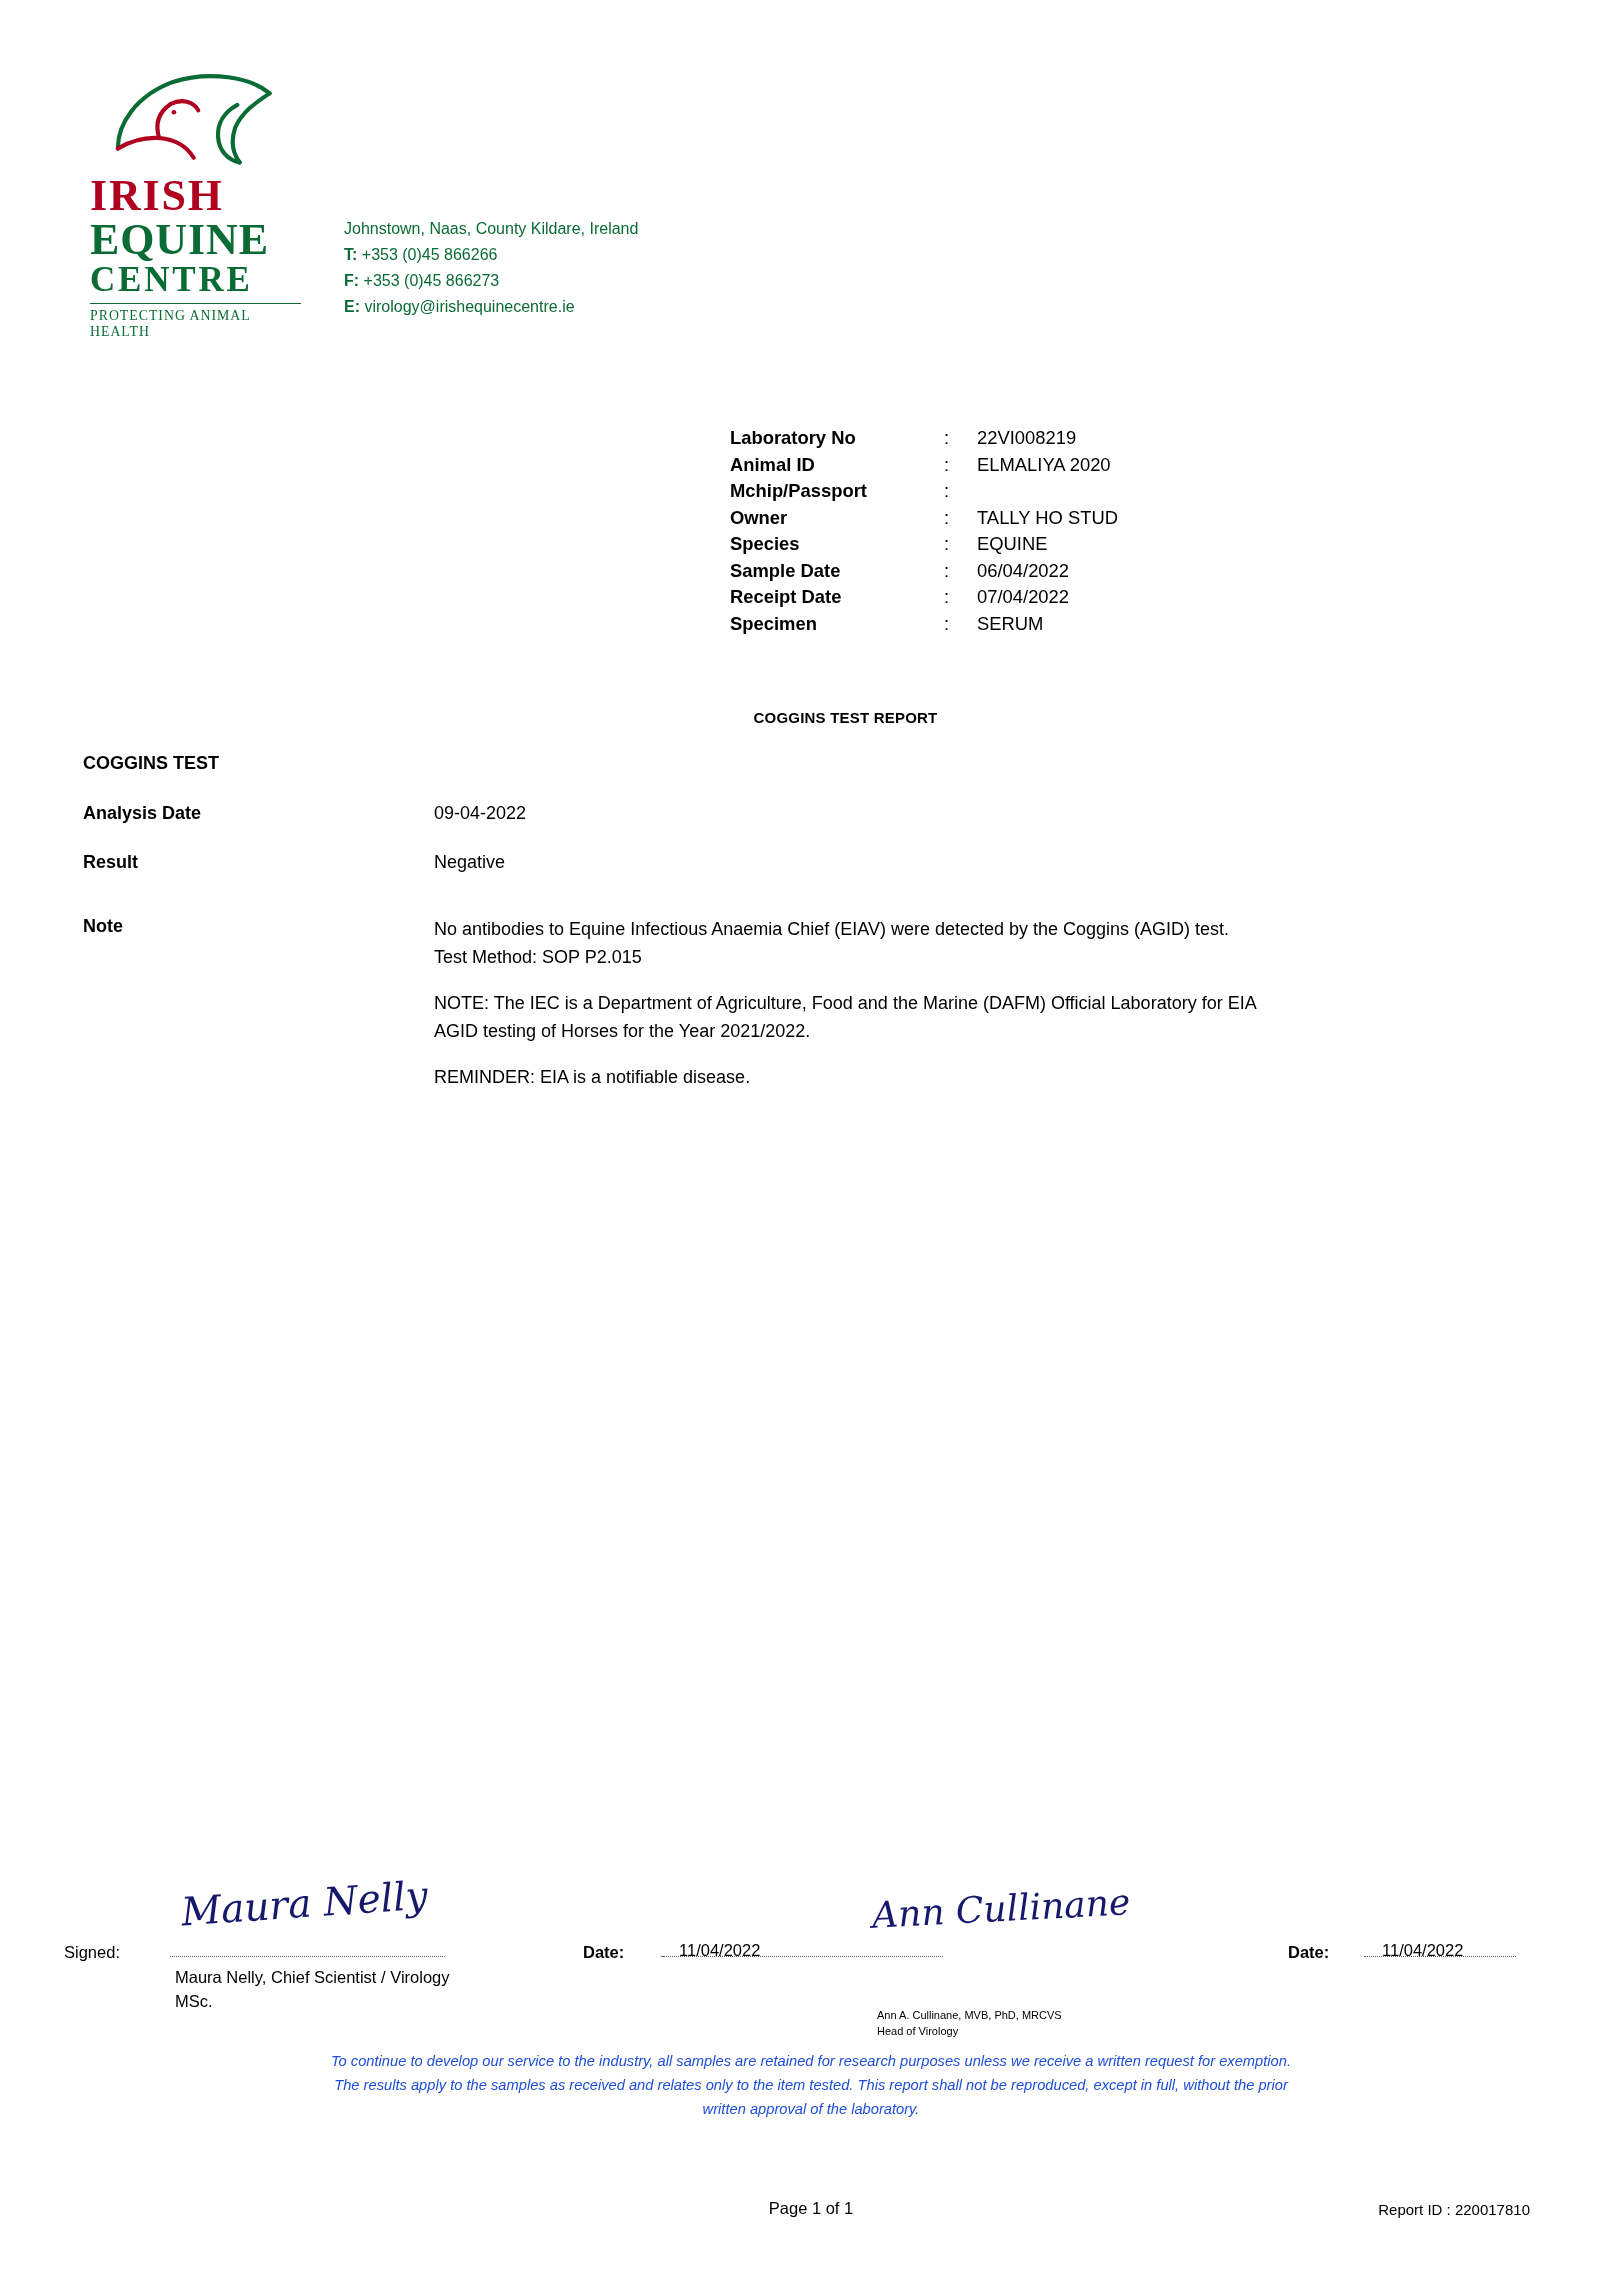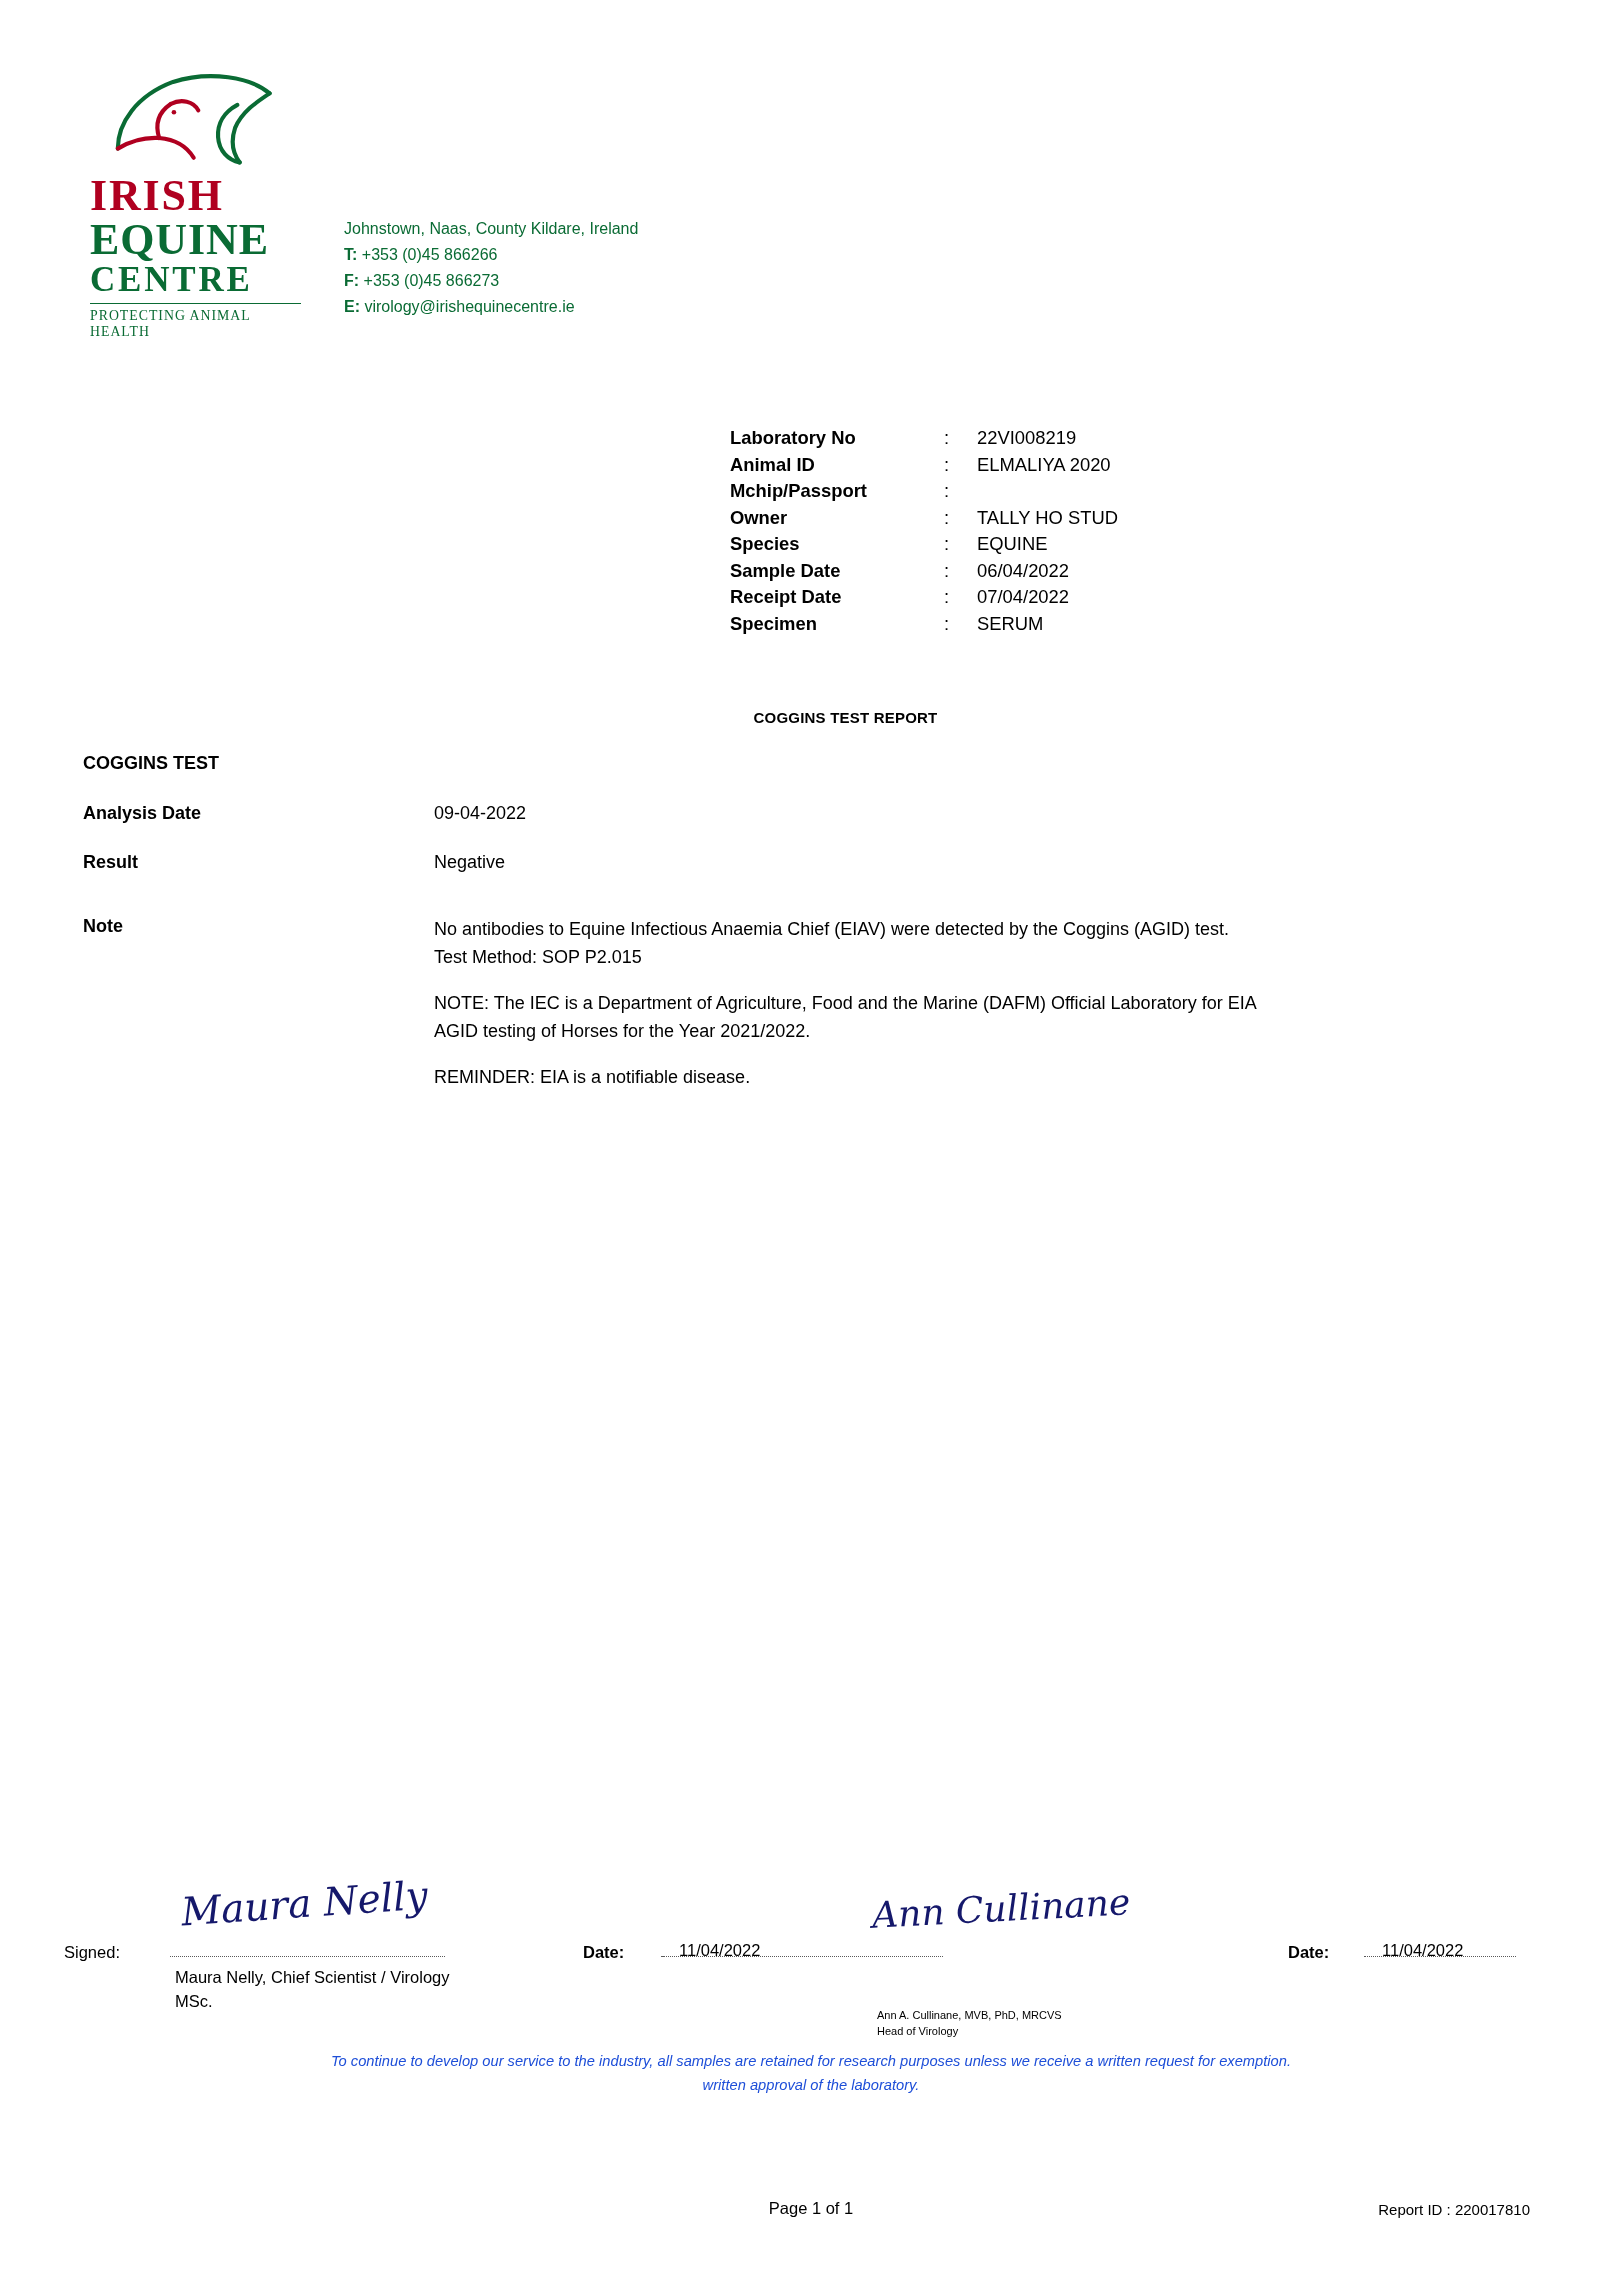--- a/index.html
+++ b/index.html
@@ -390,20 +390,21 @@
       <div>Ann A. Cullinane, MVB, PhD, MRCVS</div>
       <div>Head of Virology</div>
     </div>
     <div class="sig-date-label-2">Date:</div>
     <div class="date-line date-line-2"></div>
     <div class="sig-date-val-2">11/04/2022</div>
   </div>
 
   <div class="disclaimer">
     <div>To continue to develop our service to the industry, all samples are retained for research purposes unless we receive a written request for exemption.</div>
+    <div>The results apply to the samples as received and relates only to the item tested. This report shall not be reproduced, except in full, without the prior</div>
     <div>written approval of the laboratory.</div>
   </div>
 
   <div class="page-footer">
     <div class="page-num">Page 1 of 1</div>
     <div class="report-id">Report ID : 220017810</div>
   </div>
 
 </div>
 

